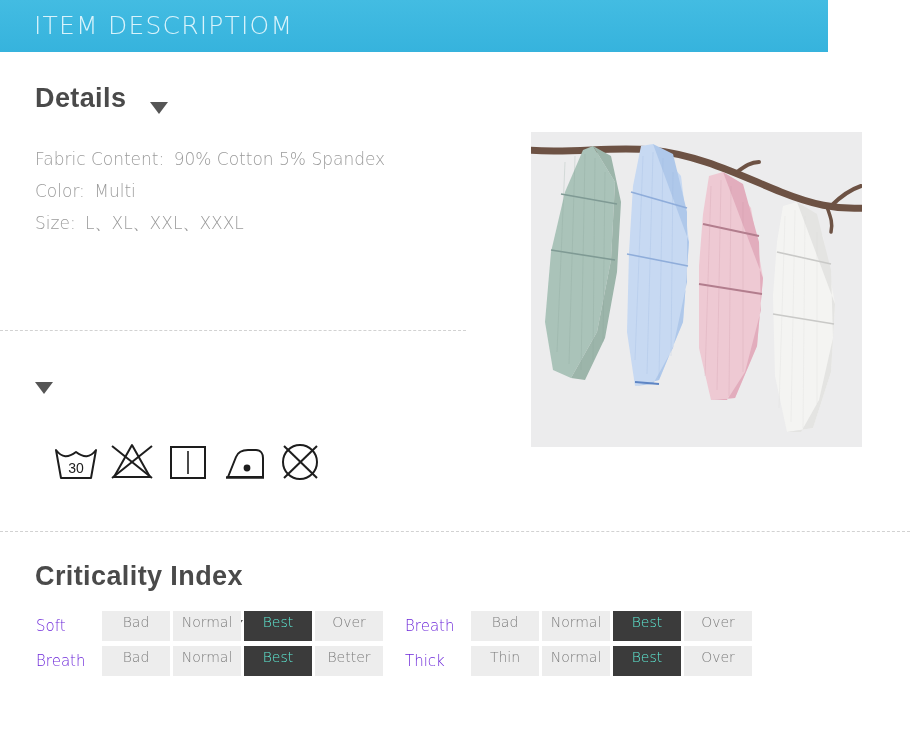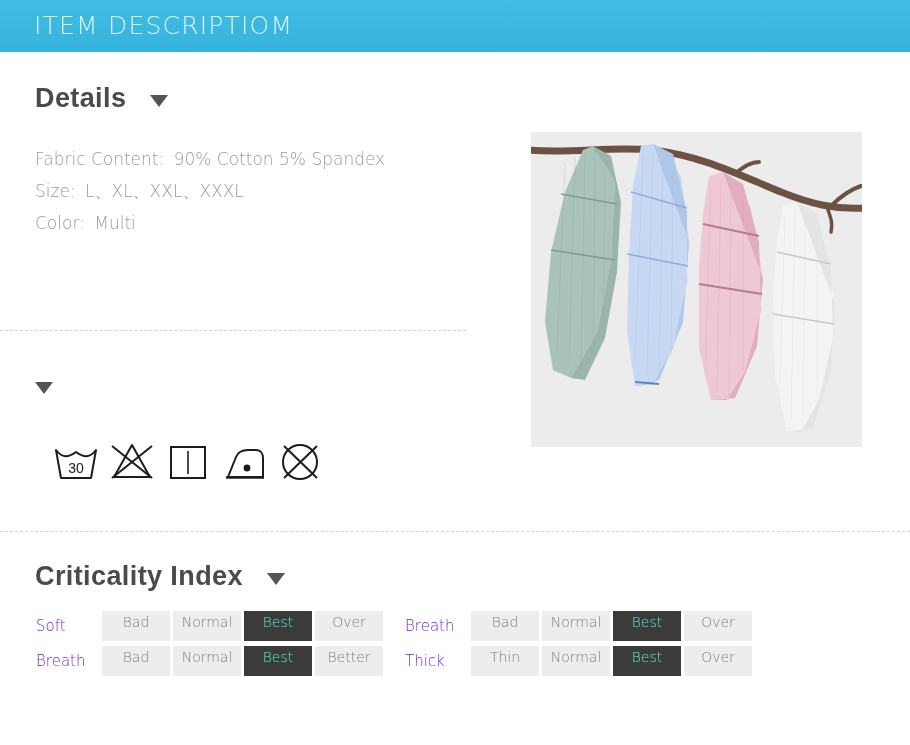--- a/index.html
+++ b/index.html
@@ -13,62 +13,62 @@
     font-family: "Liberation Sans", sans-serif;
     overflow: hidden;
     position: relative;
   }
 
   
   .header-bar {
     position: absolute;
     left: 0;
     top: 0;
-    width: 910px;
+    width: 828px;
     height: 52px;
     background: linear-gradient(180deg, #43bce2 0%, #36b3dd 100%);
   }
   .header-title {
     position: absolute;
     left: 34px;
     top: 11px;
     font-size: 25px;
     letter-spacing: 1.2px;
     color: #d9f3fb;
     font-weight: 300;
     font-family: "DejaVu Sans", sans-serif;
     white-space: nowrap;
   }
 
   
   .section-head {
     position: absolute;
     display: flex;
-    align-items: center;
+    align-items: flex-end;
     gap: 24px;
   }
   .section-head .title {
     font-size: 27px;
     font-weight: bold;
     color: #4a4a4a;
     letter-spacing: 0.4px;
     white-space: nowrap;
   }
   .caret {
     width: 0;
     height: 0;
     border-left: 9px solid transparent;
     border-right: 9px solid transparent;
     border-top: 12px solid #555555;
     margin-top: 4px;
   }
 
   #head-details  { left: 35px; top: 83px; }
   #head-washing  { left: 35px; top: 378px; }
-  #head-crit     { left: 35px; top: 561px; }
+  #head-crit     { left: 35px; top: 561px; flex-direction: column; }
 
   
   .details-list {
     position: absolute;
     left: 35px;
     top: 143px;
     color: #9b9b9b;
     font-size: 17px;
     line-height: 32px;
     font-family: "DejaVu Sans", sans-serif;
@@ -157,26 +157,26 @@
   <span class="title">Details</span>
   <span class="caret"></span>
 </div>
 
 <div class="details-list">
   <div class="row">
     <span class="lbl">Fabric Content:</span>
     <span>90% Cotton  5% Spandex</span>
   </div>
   <div class="row">
+    <span class="lbl">Color:</span>
+    <span>Multi</span>
+  </div>
+  <div class="row">
     <span class="lbl">Size:</span>
     <span>L、XL、XXL、XXXL</span>
-  </div>
-  <div class="row">
-    <span class="lbl">Color:</span>
-    <span>Multi</span>
   </div>
 </div>
 
 <div class="product-image">
   <svg width="331" height="315" viewBox="0 0 331 315" xmlns="http://www.w3.org/2000/svg">
     <rect x="0" y="0" width="331" height="315" fill="#ececed"></rect>
 
     <g>
       <path d="M-4 18 C 40 22, 80 14, 120 18 C 170 23, 210 44, 250 60 C 280 72, 305 78, 334 76" stroke="#6d5244" stroke-width="7" fill="none" stroke-linecap="round"></path>
       <path d="M206 40 C 214 34, 220 30, 228 30" stroke="#6d5244" stroke-width="4" fill="none" stroke-linecap="round"></path>

